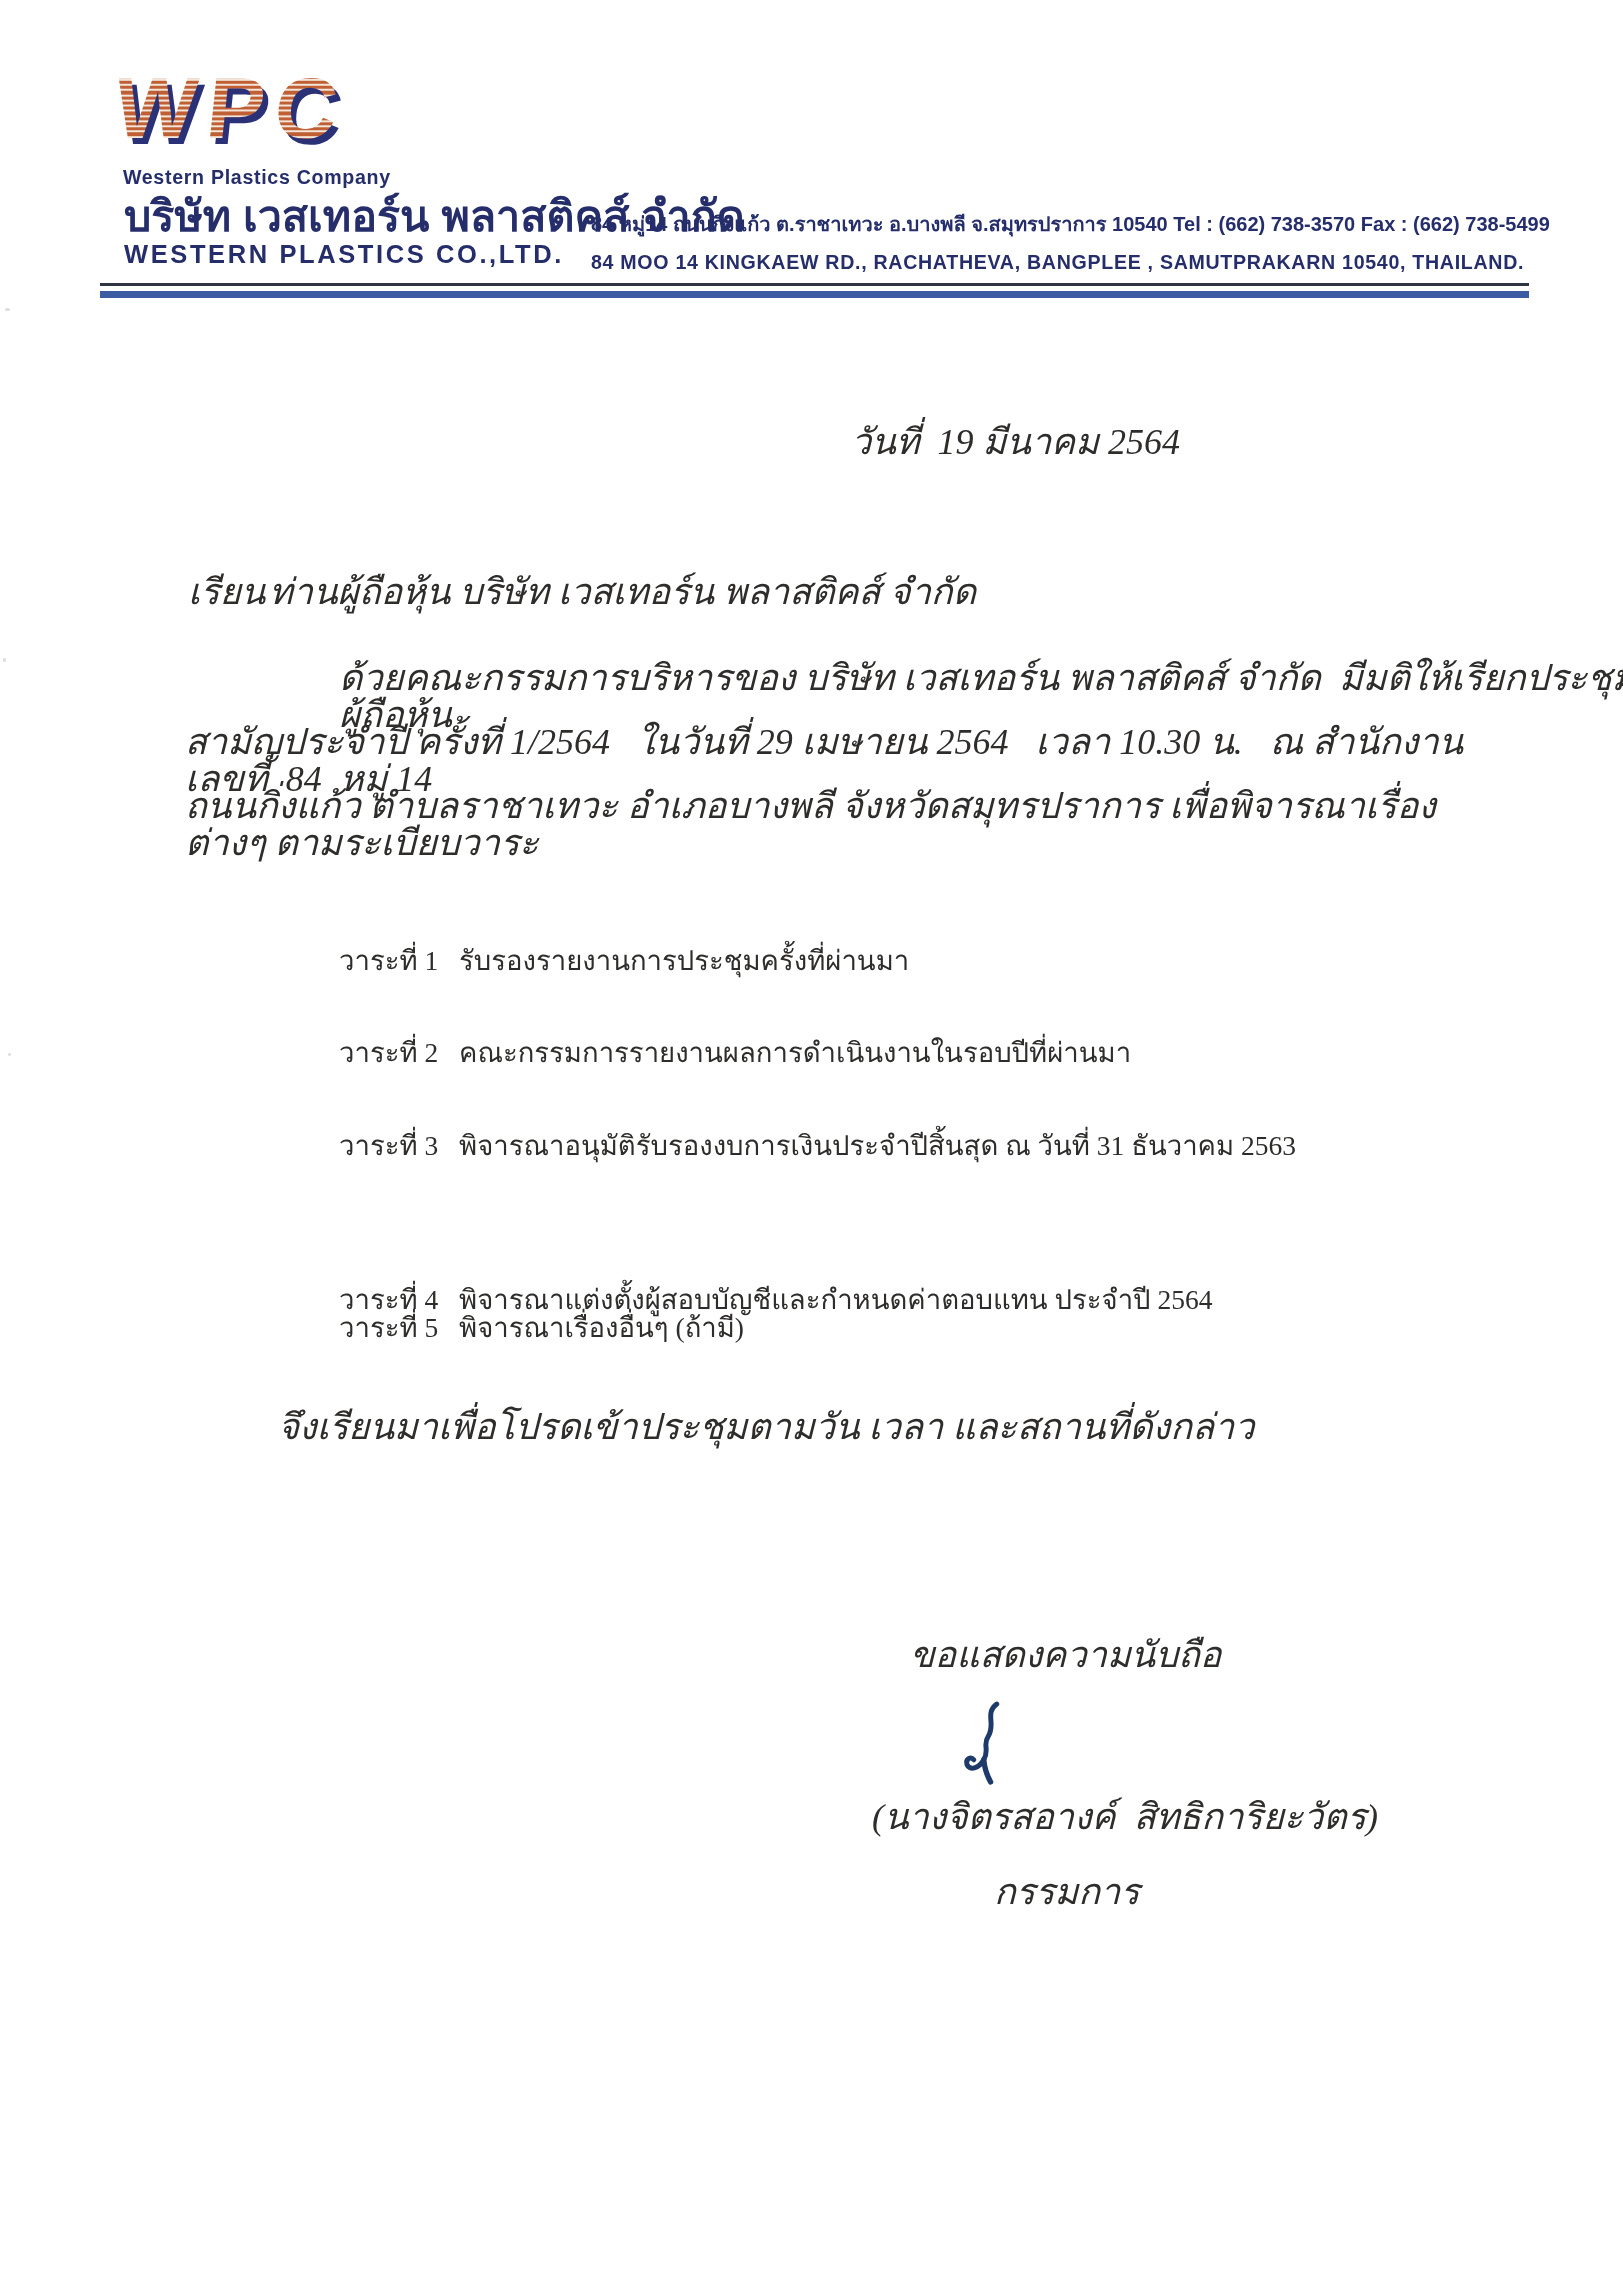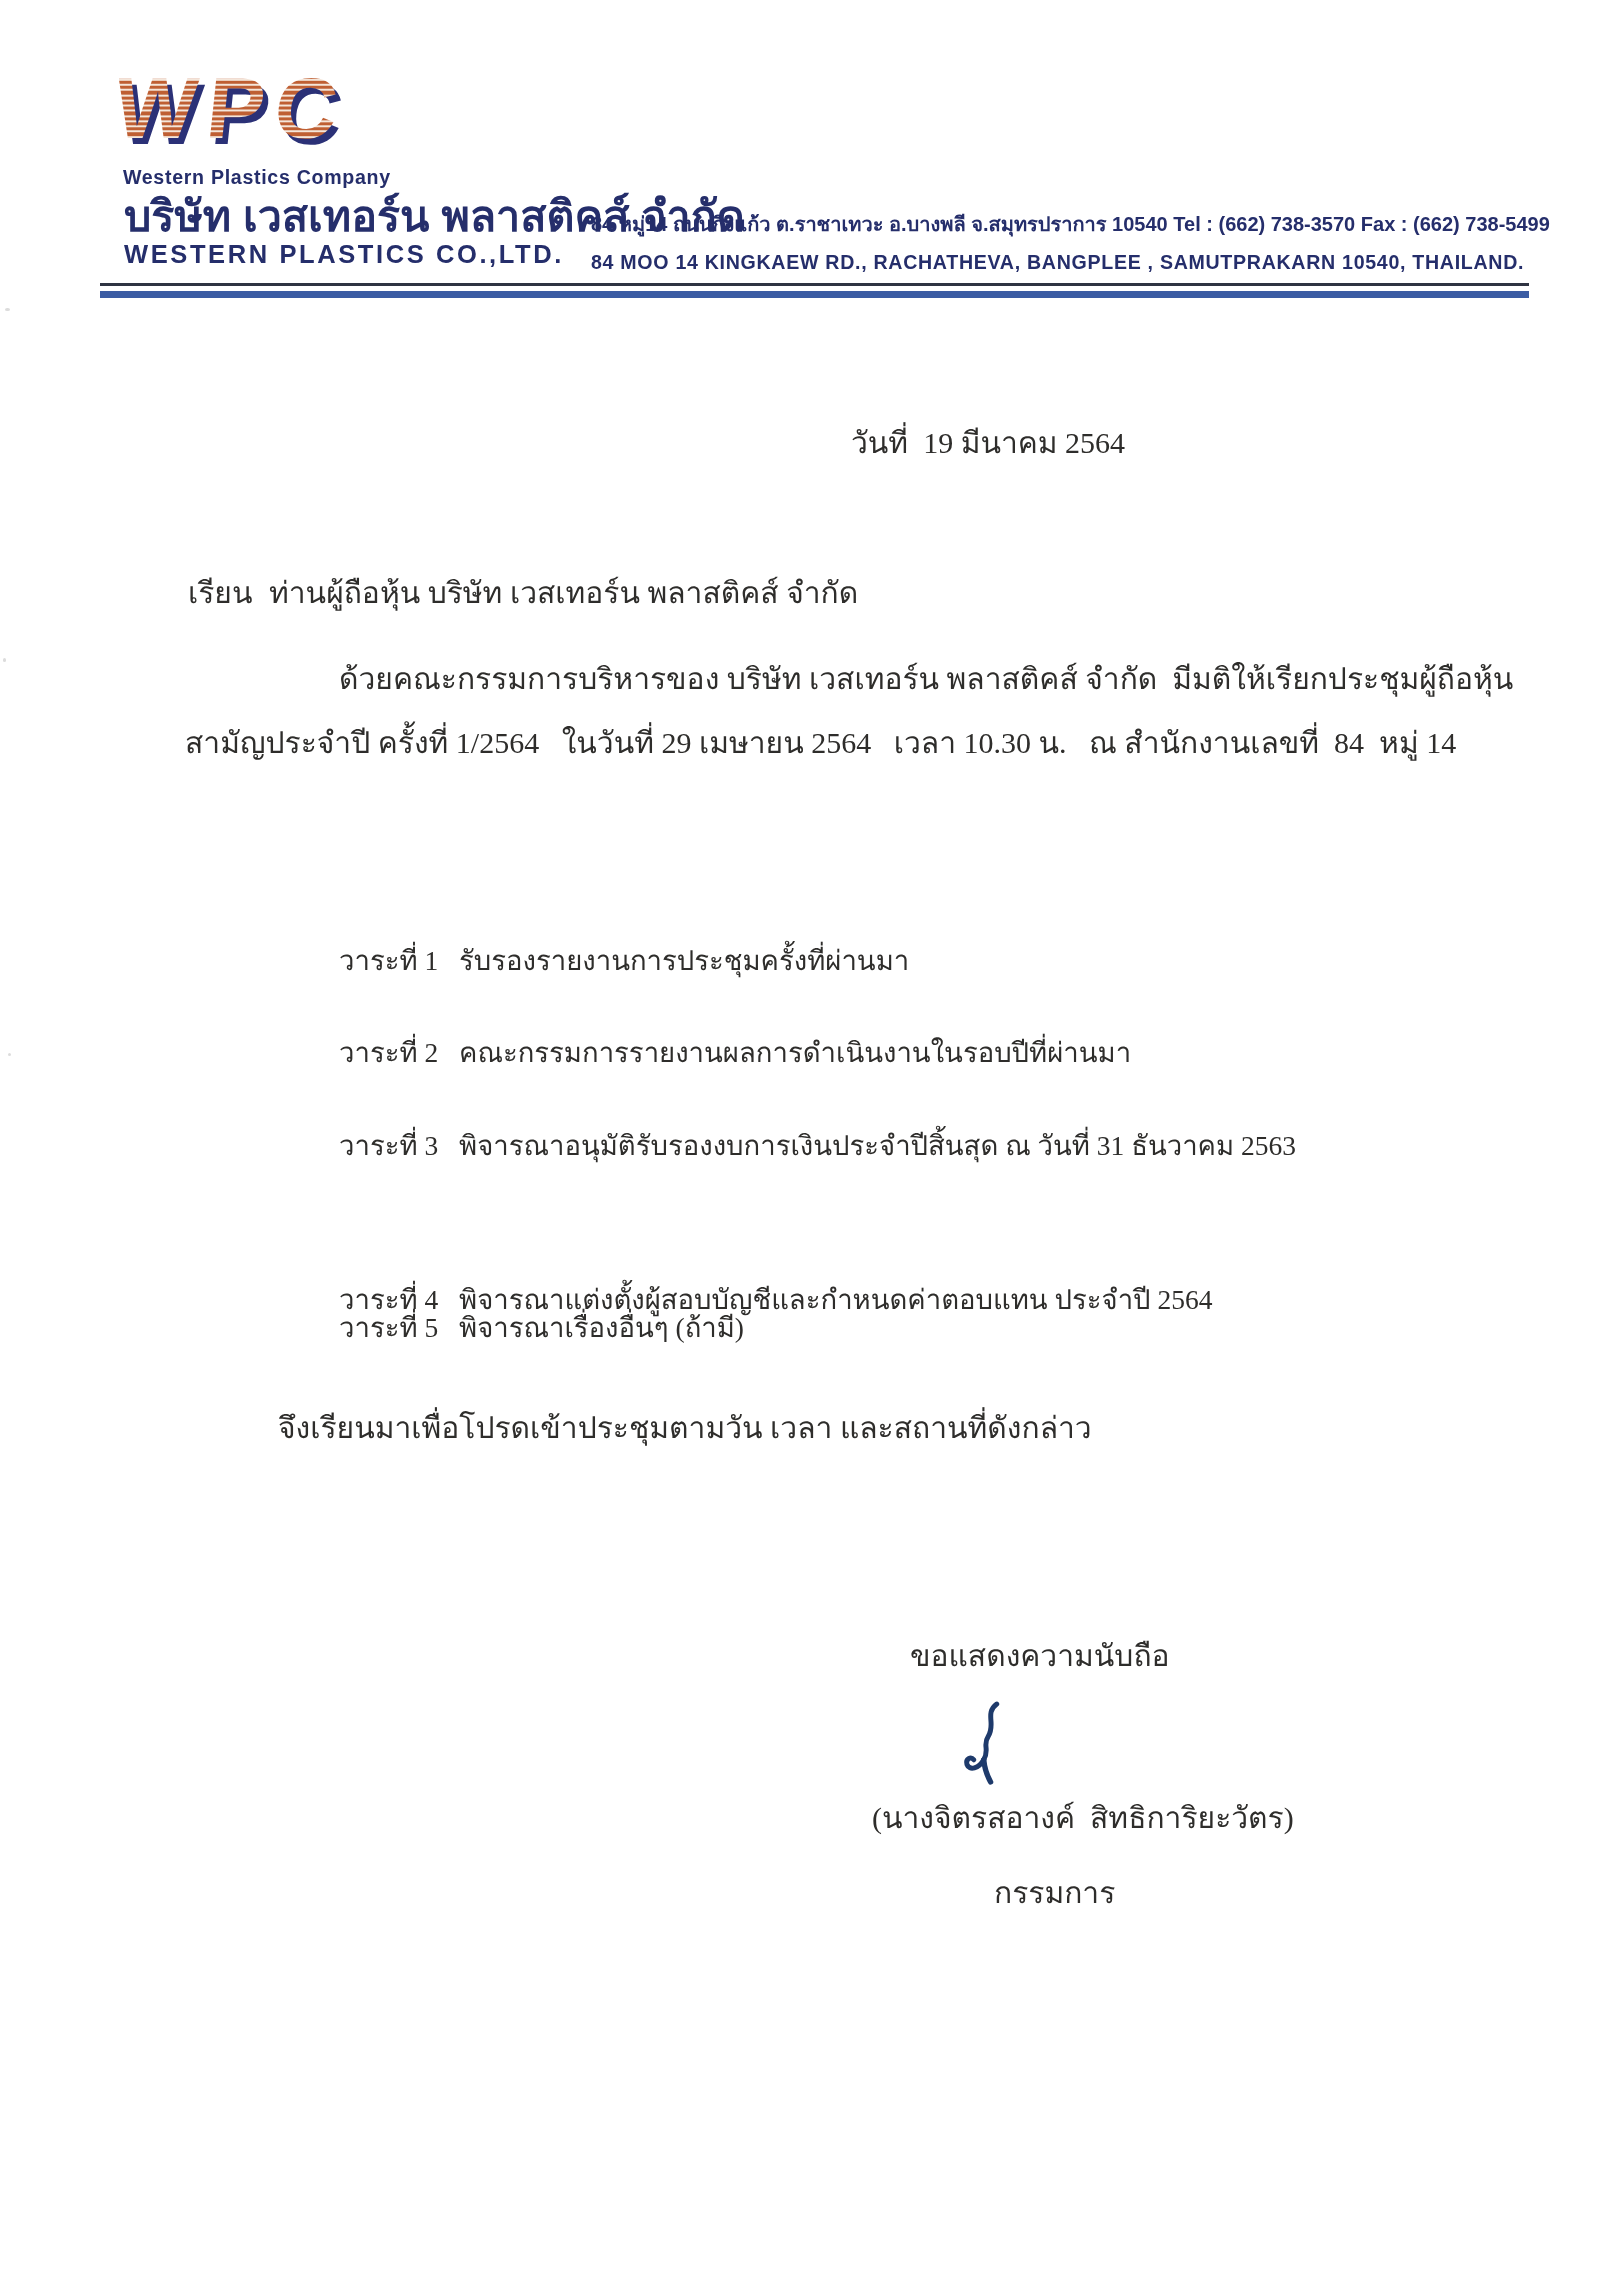--- a/index.html
+++ b/index.html
@@ -111,23 +111,24 @@
     left: 100px;
     top: 291px;
     width: 1429px;
     height: 6.5px;
     background: #3b5ca3;
   }
   
   .t { white-space: pre-wrap; }
   .line {
     position: absolute;
-    font-size: 30px;
+    font-size: 36px;
     line-height: 37px;
     white-space: pre-wrap;
+    font-style: italic;
   }
   .date-line   { left: 851px; top: 424px; }
   .subject-row { left: 188px;  top: 509px; }
   .salute-row  { left: 188px;  top: 574px; }
   .row-label {
     display: inline-block;
     width: 81px;
     white-space: pre-wrap;
   }
   .para-line-1 { left: 185px; top: 660px; padding-left: 154px; width: 1316px; }
@@ -193,20 +194,21 @@
   <div class="rule-thin"></div>
   <div class="rule-thick"></div>
 
   <div class="line date-line">วันที่  19 มีนาคม 2564</div>
 
 
   <div class="line salute-row"><span class="row-label">เรียน</span><span class="t">ท่านผู้ถือหุ้น บริษัท เวสเทอร์น พลาสติคส์ จำกัด</span></div>
 
   <div class="line para-line-1">ด้วยคณะกรรมการบริหารของ บริษัท เวสเทอร์น พลาสติคส์ จำกัด  มีมติให้เรียกประชุมผู้ถือหุ้น</div>
   <div class="line para-line-2">สามัญประจำปี ครั้งที่ 1/2564   ในวันที่ 29 เมษายน 2564   เวลา 10.30 น.   ณ สำนักงานเลขที่  84  หมู่ 14</div>
+  <div class="line para-line-3">ถนนกิ่งแก้ว ตำบลราชาเทวะ อำเภอบางพลี จังหวัดสมุทรปราการ เพื่อพิจารณาเรื่องต่างๆ ตามระเบียบวาระ</div>
 
   <div class="agenda-row agenda-1"><span class="agenda-label">วาระที่ 1</span><span class="t">รับรองรายงานการประชุมครั้งที่ผ่านมา</span></div>
   <div class="agenda-row agenda-2"><span class="agenda-label">วาระที่ 2</span><span class="t">คณะกรรมการรายงานผลการดำเนินงานในรอบปีที่ผ่านมา</span></div>
   <div class="agenda-row agenda-3"><span class="agenda-label">วาระที่ 3</span><span class="t">พิจารณาอนุมัติรับรองงบการเงินประจำปีสิ้นสุด ณ วันที่ 31 ธันวาคม 2563</span></div>
   <div class="agenda-row agenda-4"><span class="agenda-label">วาระที่ 4</span><span class="t">พิจารณาแต่งตั้งผู้สอบบัญชีและกำหนดค่าตอบแทน ประจำปี 2564</span></div>
   <div class="agenda-row agenda-5"><span class="agenda-label">วาระที่ 5</span><span class="t">พิจารณาเรื่องอื่นๆ (ถ้ามี)</span></div>
 
   <div class="line closing-line">จึงเรียนมาเพื่อโปรดเข้าประชุมตามวัน เวลา และสถานที่ดังกล่าว</div>
 
   <div class="line signoff-line">ขอแสดงความนับถือ</div>

